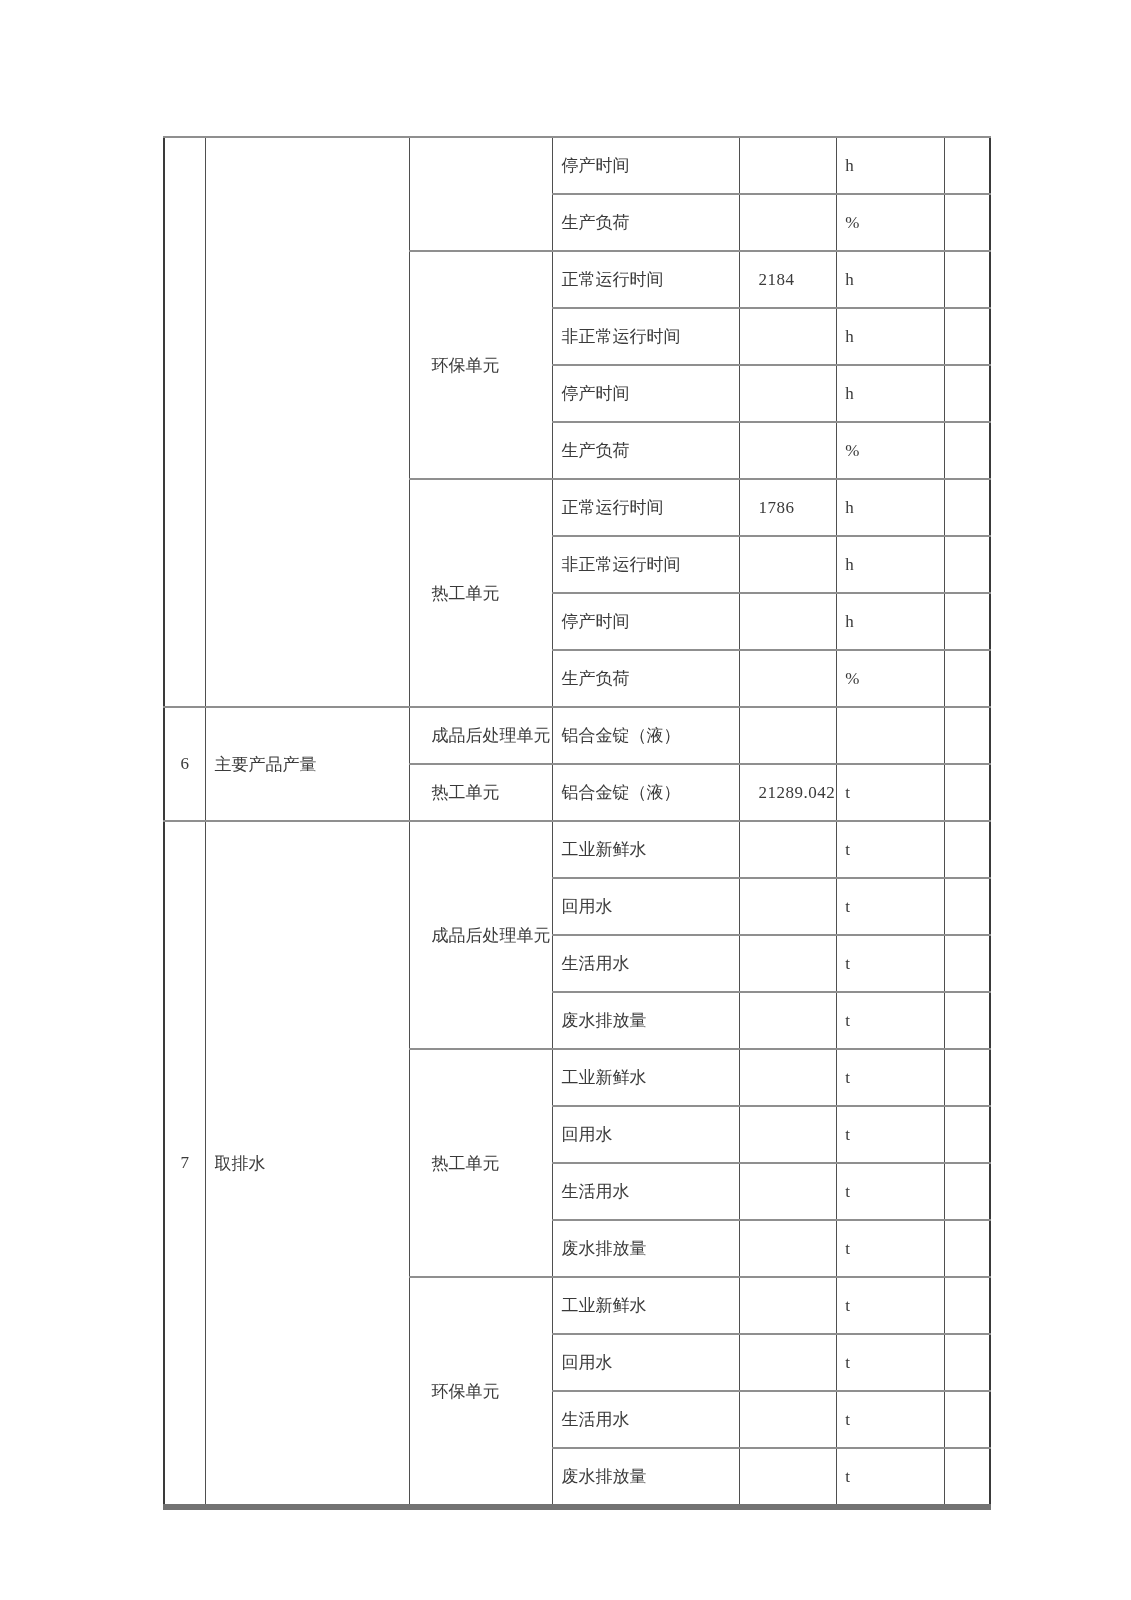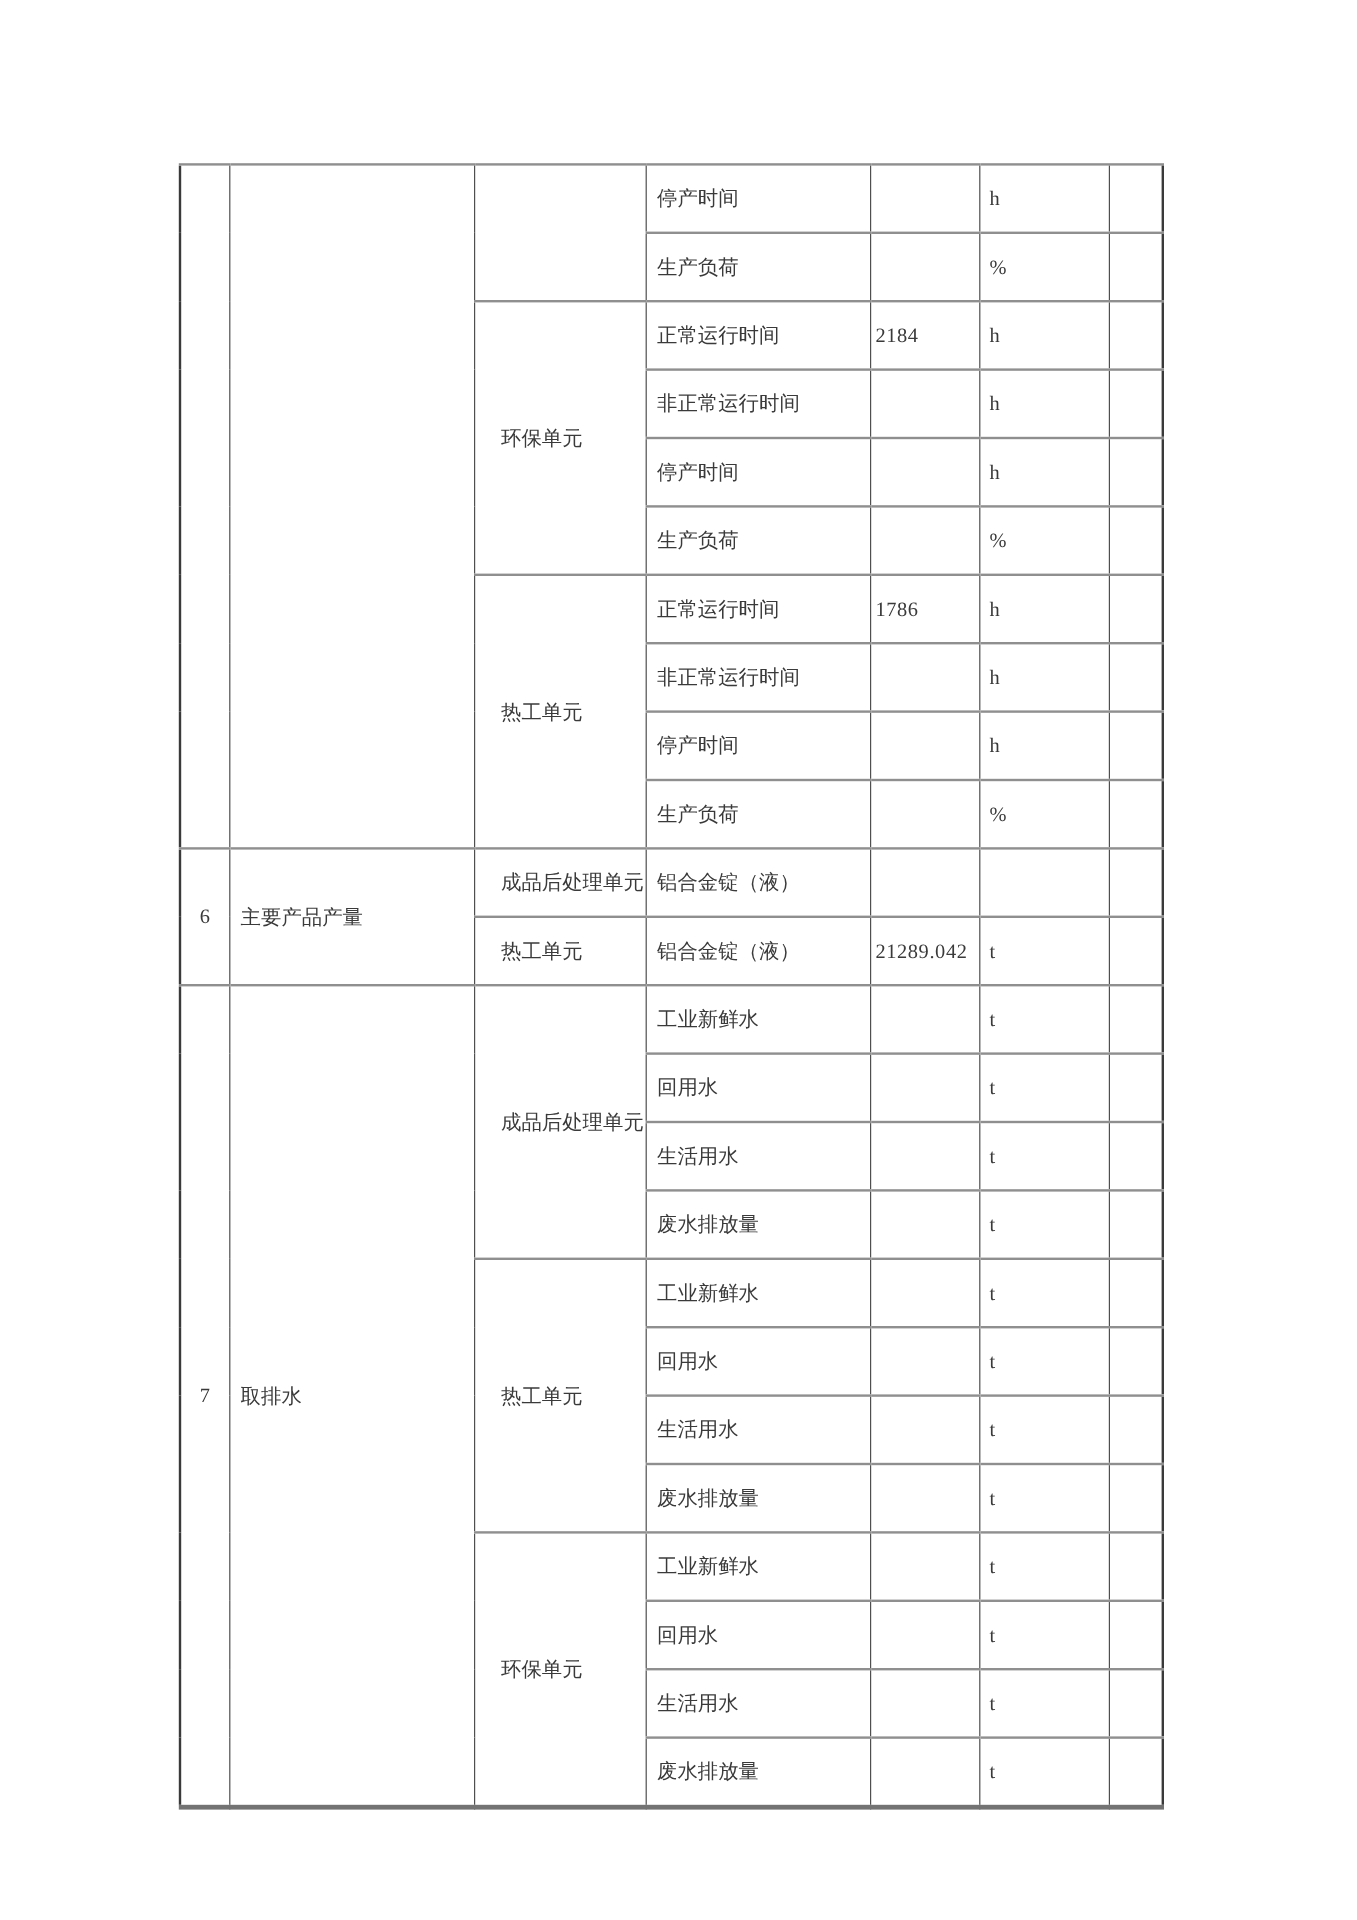--- a/index.html
+++ b/index.html
@@ -12,42 +12,42 @@
   html,body{margin:0;padding:0;}
   body{
     width:1131px;height:1600px;
     background:var(--page-bg);
     font-family:"Liberation Serif","DejaVu Serif",serif;
     color:var(--text);
     position:relative;
   }
   table.report{
     position:absolute;
-    left:149px;top:136px;
+    left:163px;top:136px;
     border-collapse:collapse;
     table-layout:fixed;
     border:2px solid var(--outer);
-    border-bottom:4px solid #737373;
+    border-bottom:6px solid #737373;
   }
   table.report td{
     border-top:2px solid var(--h-line);
     border-bottom:2px solid var(--h-line);
     border-left:1.5px solid var(--v-line);
     border-right:1.5px solid var(--v-line);
     height:53px;
     overflow:hidden;
     font-size:17px;
     vertical-align:middle;
     white-space:nowrap;
   }
   td.c-num{text-align:center;}
   td.c-cat{padding-left:9px;margin-top:12px;}
   td.c-grp{padding-left:22px;}
   td.c-item{padding-left:9px;}
-  td.c-val{padding-left:4px;font-size:16px;letter-spacing:0.5px;}
+  td.c-val{padding-left:19px;font-size:16px;letter-spacing:0.5px;}
   td.c-unit{padding-left:8px;font-size:15px;}
   td.c-rem{padding:0;}
 </style>
 </head>
 <body>
 
 <table class="report">
   <colgroup>
     <col style="width:41px">
       <col style="width:204px">

